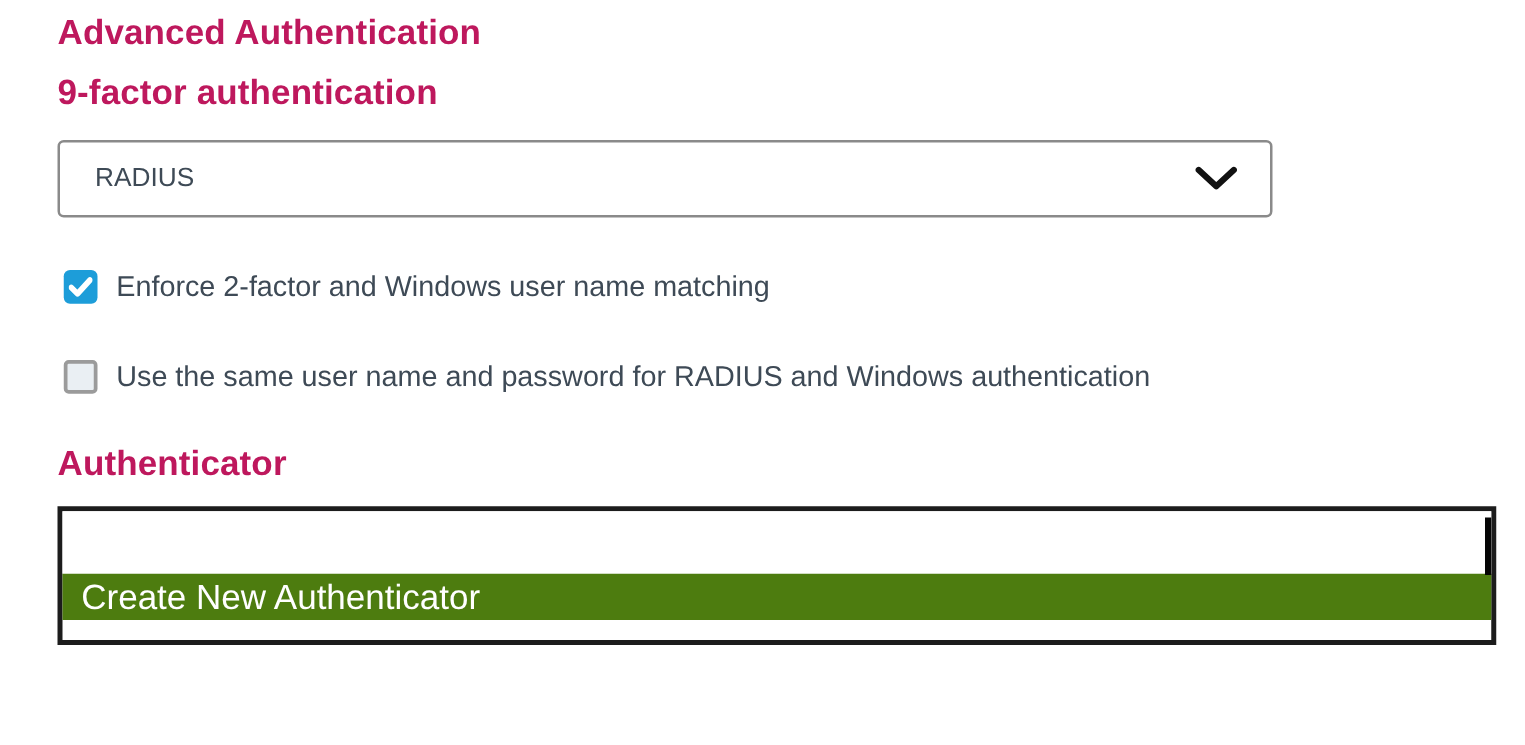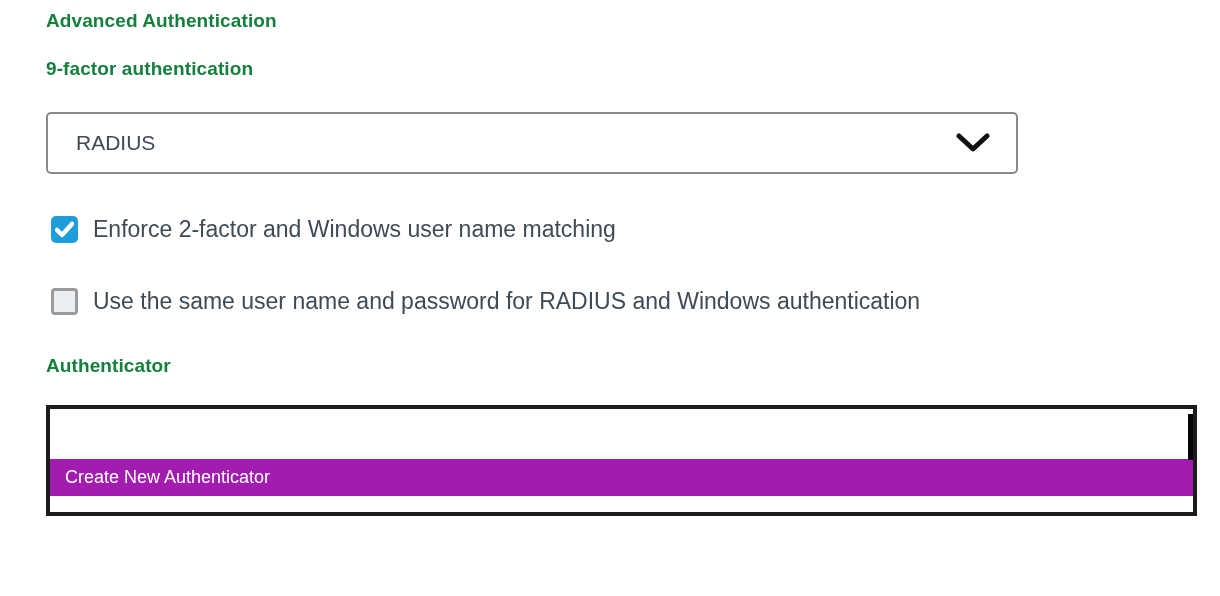--- a/index.html
+++ b/index.html
@@ -8,23 +8,23 @@
     position: relative;
     width: 1220px;
     height: 596px;
     font-family: "Liberation Sans", sans-serif;
     color: #3e4a56;
     overflow: hidden;
   }
   .heading {
     position: absolute;
     left: 46px;
-    font-size: 19px;
+    font-size: 28px;
     font-weight: 700;
-    color: #15803d;
+    color: #be185d;
     letter-spacing: 0.1px;
   }
   #section-title { top: 10px; }
   #twofactor-label { top: 58px; }
   #authenticator-label { top: 355px; text-align: right; }
 
   
   .select-box {
     position: absolute;
     left: 46px;
@@ -100,23 +100,23 @@
     background: #ffffff;
     border: 4px solid #1c1c1c;
   }
   .listbox-option-empty {
     height: 50px;
     background: #ffffff;
     cursor: pointer;
   }
   .listbox-option-highlighted {
     height: 37px;
-    background: #a21caf;
+    background: #4d7c0f;
     color: #ffffff;
-    font-size: 18px;
+    font-size: 28px;
     line-height: 37px;
     padding-left: 15px;
     cursor: pointer;
     white-space: nowrap;
   }
   .listbox-scrollbar-thumb {
     position: absolute;
     right: 0;
     top: 5px;
     width: 5px;

